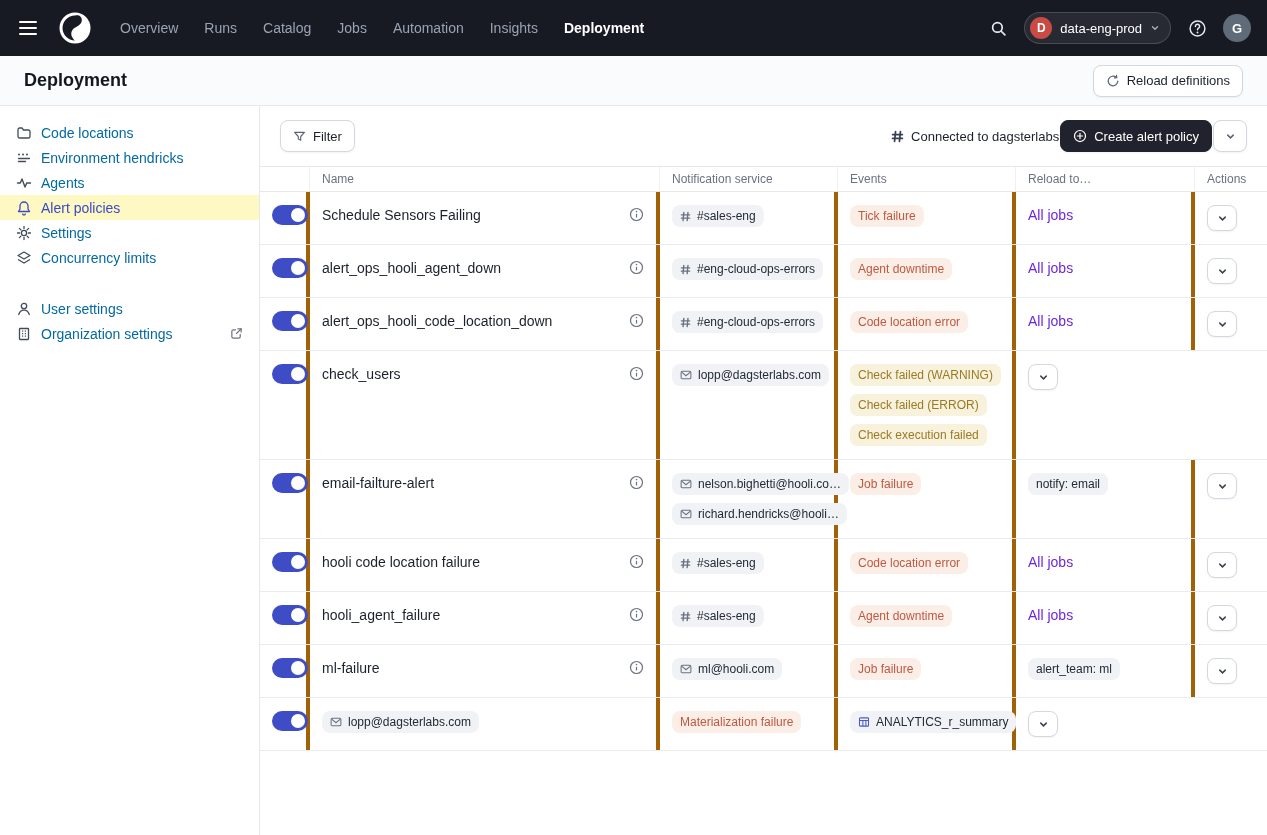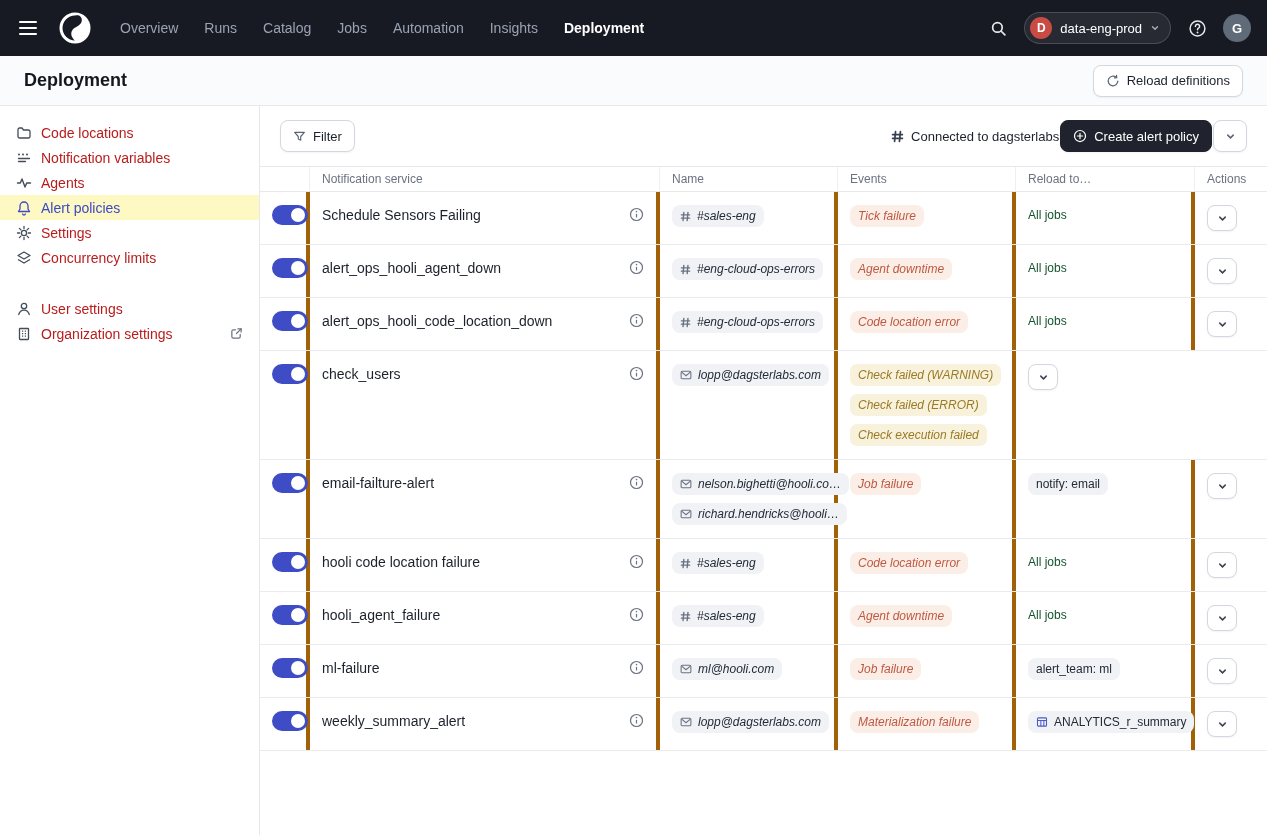--- a/index.html
+++ b/index.html
@@ -25,21 +25,21 @@
   
   .page-header { height:50px; background:#fafbfc; border-bottom:1px solid #e6e8ec; display:flex; align-items:center; padding:0 24px; }
   .page-title { font-size:18px; font-weight:700; color:#13171f; }
   .btn { display:inline-flex; align-items:center; gap:7px; background:#fff; border:1px solid #d3d7df; border-radius:8px; height:32px; padding:0 12px; font-size:13px; color:#1c212b; cursor:pointer; font-family:inherit; box-shadow:0 1px 2px rgba(16,22,38,.05); }
   .btn .bic { display:flex; color:#5b6472; }
   .page-header .btn { margin-left:auto; }
 
   
   .content { display:flex; height:729px; }
   .sidebar { width:260px; flex:0 0 260px; border-right:1px solid #e6e8ec; background:#fff; padding-top:14px; }
-  .side-item { display:flex; align-items:center; gap:9px; height:25px; padding:0 16px; font-size:14px; color:#b91c1c; cursor:pointer; width:100%; background:none; border:none; font-family:inherit; text-align:left; }
+  .side-item { display:flex; align-items:center; gap:9px; height:25px; padding:0 16px; font-size:14px; color:#0369a1; cursor:pointer; width:100%; background:none; border:none; font-family:inherit; text-align:left; }
   .side-item .sic { display:flex; color:#434c59; flex:0 0 16px; }
   .side-item.selected { background:#fef9c3; color:#3c49c6; }
   .side-item.selected .sic { color:#3c49c6; }
   .side-gap { height:26px; }
   .side-item .ext { margin-left:auto; color:#6b7280; display:flex; }
 
   .main { flex:1; display:flex; flex-direction:column; background:#fff; }
 
   
   .toolbar { display:flex; align-items:center; padding:14px 20px; }
@@ -56,31 +56,31 @@
   .thead { border-top:1px solid #e6e8ec; border-bottom:1px solid #e6e8ec; }
   .th { font-size:12px; color:#6b7280; padding:5px 12px; border-right:1px solid #eef0f4; }
   .th:last-child { border-right:none; }
   .trow { border-bottom:1px solid #e9ebef; }
   .cell { padding:13px 12px; border-right:4px solid #a16207; display:flex; align-items:flex-start; }
   .cell:last-child { border-right:none; }
   .cell.toggle-cell { padding-left:12px; }
   .cell.name-cell { justify-content:space-between; gap:8px; }
   .pname { font-size:14px; color:#1c212b; line-height:20px; }
   .info-btn { background:none; border:none; color:#6b7280; cursor:pointer; display:flex; padding:2px 0 0 0; }
-  .stack { display:flex; flex-direction:column; gap:8px; align-items:flex-start;font-style:italic; }
+  .stack { display:flex; flex-direction:column; gap:8px; align-items:flex-start; }
 
   .toggle { width:36px; height:20px; border-radius:10px; background:#3e4cc6; border:none; position:relative; cursor:pointer; flex:0 0 auto; }
   .toggle .knob { position:absolute; right:3px; top:3px; width:14px; height:14px; border-radius:50%; background:#fff; }
 
   .badge { display:inline-flex; align-items:center; gap:6px; background:#f0f2f6; border-radius:8px; padding:3px 8px; font-size:12px; color:#232b36; line-height:16px; white-space:nowrap; }
   .badge .bicon { display:flex; color:#6a7282; }
   .badge .bicon.asset { color:#4a5ac9; }
   .badge.tone-salmon { background:#fbeee7; color:#be5840; }
   .badge.tone-amber { background:#f8f1dc; color:#9a7b25;border-radius:7px; }
-  .applies-text { font-size:12px; color:#14532d; line-height:20px; }
+  .applies-text { font-size:14px; color:#6d28d9; line-height:20px; }
 
   .action-btn { width:30px; height:26px; border:1px solid #d3d7df; border-radius:8px; background:#fff; color:#3c4350; display:flex; align-items:center; justify-content:center; cursor:pointer; box-shadow:0 1px 2px rgba(16,22,38,.05); }
 </style>
 </head>
 <body>
 
 <header class="topnav">
   <button class="hamburger">
       <span></span>
       <span></span>
@@ -154,21 +154,21 @@
     </button>
     <button class="side-item">
       <span class="sic">
           <svg width="16" height="16" viewBox="0 0 16 16" fill="none" stroke="currentColor" stroke-width="1.3" stroke-linecap="round">
             <circle cx="3" cy="4.5" r="1" fill="currentColor" stroke="none"></circle>
             <circle cx="7" cy="4.5" r="1" fill="currentColor" stroke="none"></circle>
             <circle cx="11" cy="4.5" r="1" fill="currentColor" stroke="none"></circle>
             <path d="M2.5 8.5h11M2.5 11.5h7"></path>
           </svg>
         </span>
-      <span>Notification variables</span>
+      <span>Environment hendricks</span>
     </button>
     <button class="side-item">
       <span class="sic">
           <svg width="16" height="16" viewBox="0 0 16 16" fill="none" stroke="currentColor" stroke-width="1.4" stroke-linecap="round" stroke-linejoin="round">
             <path d="M1.5 8h2.8l1.7-4 3 8 1.7-4h3.8"></path>
           </svg>
         </span>
       <span>Agents</span>
     </button>
     <button class="side-item selected">
@@ -264,22 +264,22 @@
                 <path d="M3 4.5l3 3 3-3"></path>
               </svg>
           </span>
         </button>
       </div>
     </div>
 
     <div class="table">
       <div class="thead">
         <div class="th"></div>
+        <div class="th">Name</div>
         <div class="th">Notification service</div>
-        <div class="th">Name</div>
         <div class="th">Events</div>
         <div class="th">Reload to…</div>
         <div class="th">Actions</div>
       </div>
       <div id="tbody">
           <div class="trow">
             <div class="cell toggle-cell">
               <button class="toggle on">
                 <span class="knob"></span>
               </button>
@@ -653,30 +653,20 @@
                 <svg width="11" height="11" viewBox="0 0 12 12" fill="none" stroke="currentColor" stroke-width="1.6" stroke-linecap="round">
                   <path d="M3 4.5l3 3 3-3"></path>
                 </svg>
               </button>
             </div>
           </div>
           <div class="trow">
             <div class="cell toggle-cell">
               <button class="toggle on">
                 <span class="knob"></span>
-              </button>
-            </div>
-            <div class="cell name-cell">
-              <span class="pname">weekly_summary_alert</span>
-              <button class="info-btn">
-                <svg width="15" height="15" viewBox="0 0 16 16" fill="none" stroke="currentColor" stroke-width="1.3">
-                  <circle cx="8" cy="8" r="6.4"></circle>
-                  <line x1="8" y1="7.3" x2="8" y2="11.2"></line>
-                  <circle cx="8" cy="4.9" r="0.85" fill="currentColor" stroke="none"></circle>
-                </svg>
               </button>
             </div>
             <div class="cell">
               <span class="stack">
                 <span class="badge">
                   <span class="bicon">
                     <svg width="12" height="12" viewBox="0 0 16 16" fill="none" stroke="currentColor" stroke-width="1.4">
                       <rect x="1.5" y="3" width="13" height="10" rx="1.5"></rect>
                       <path d="M2.2 4.2L8 9l5.8-4.8"></path>
                     </svg>

